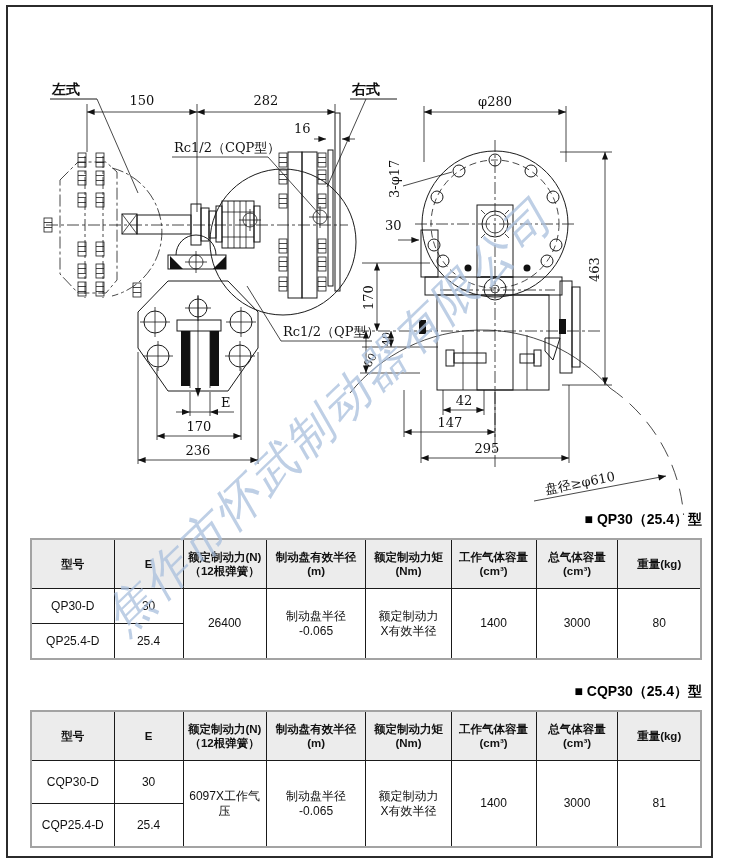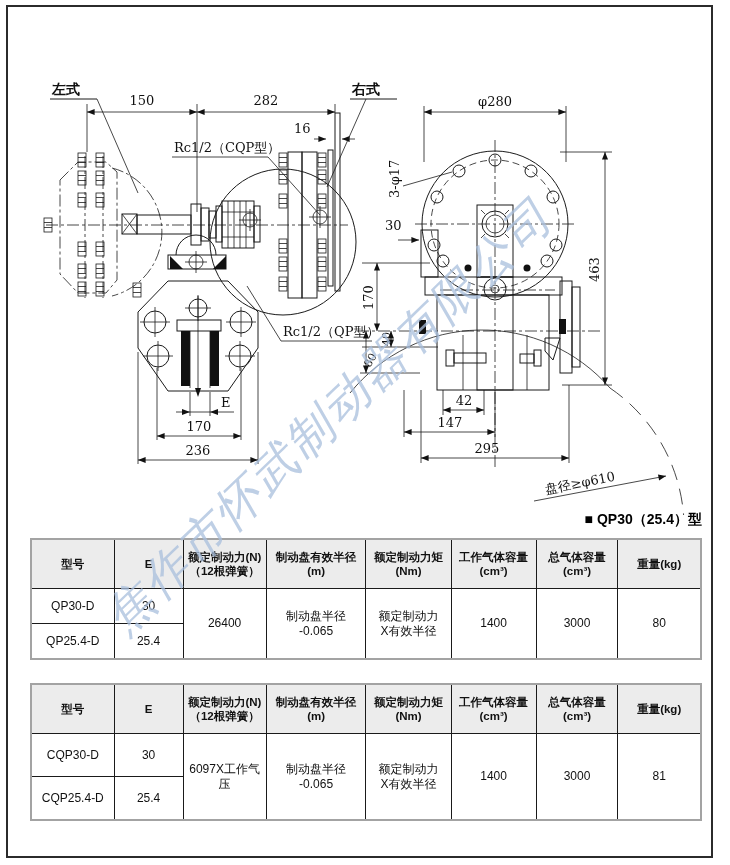--- a/index.html
+++ b/index.html
@@ -358,20 +358,21 @@
         </tr>
         <tr>
           <td>QP25.4-D</td>
           <td>25.4</td>
         </tr>
       </tbody>
     </table>
   </section>
 
   <section class="tblock" id="t2">
+    <h2 class="sec-title">■ CQP30（25.4）型</h2>
     <table class="spec t2">
       <colgroup>
         <col style="width:12.4%">
           <col style="width:10.3%">
           <col style="width:12.4%">
           <col style="width:14.9%">
         <col style="width:12.7%">
           <col style="width:12.7%">
           <col style="width:12.2%">
           <col style="width:12.4%">

